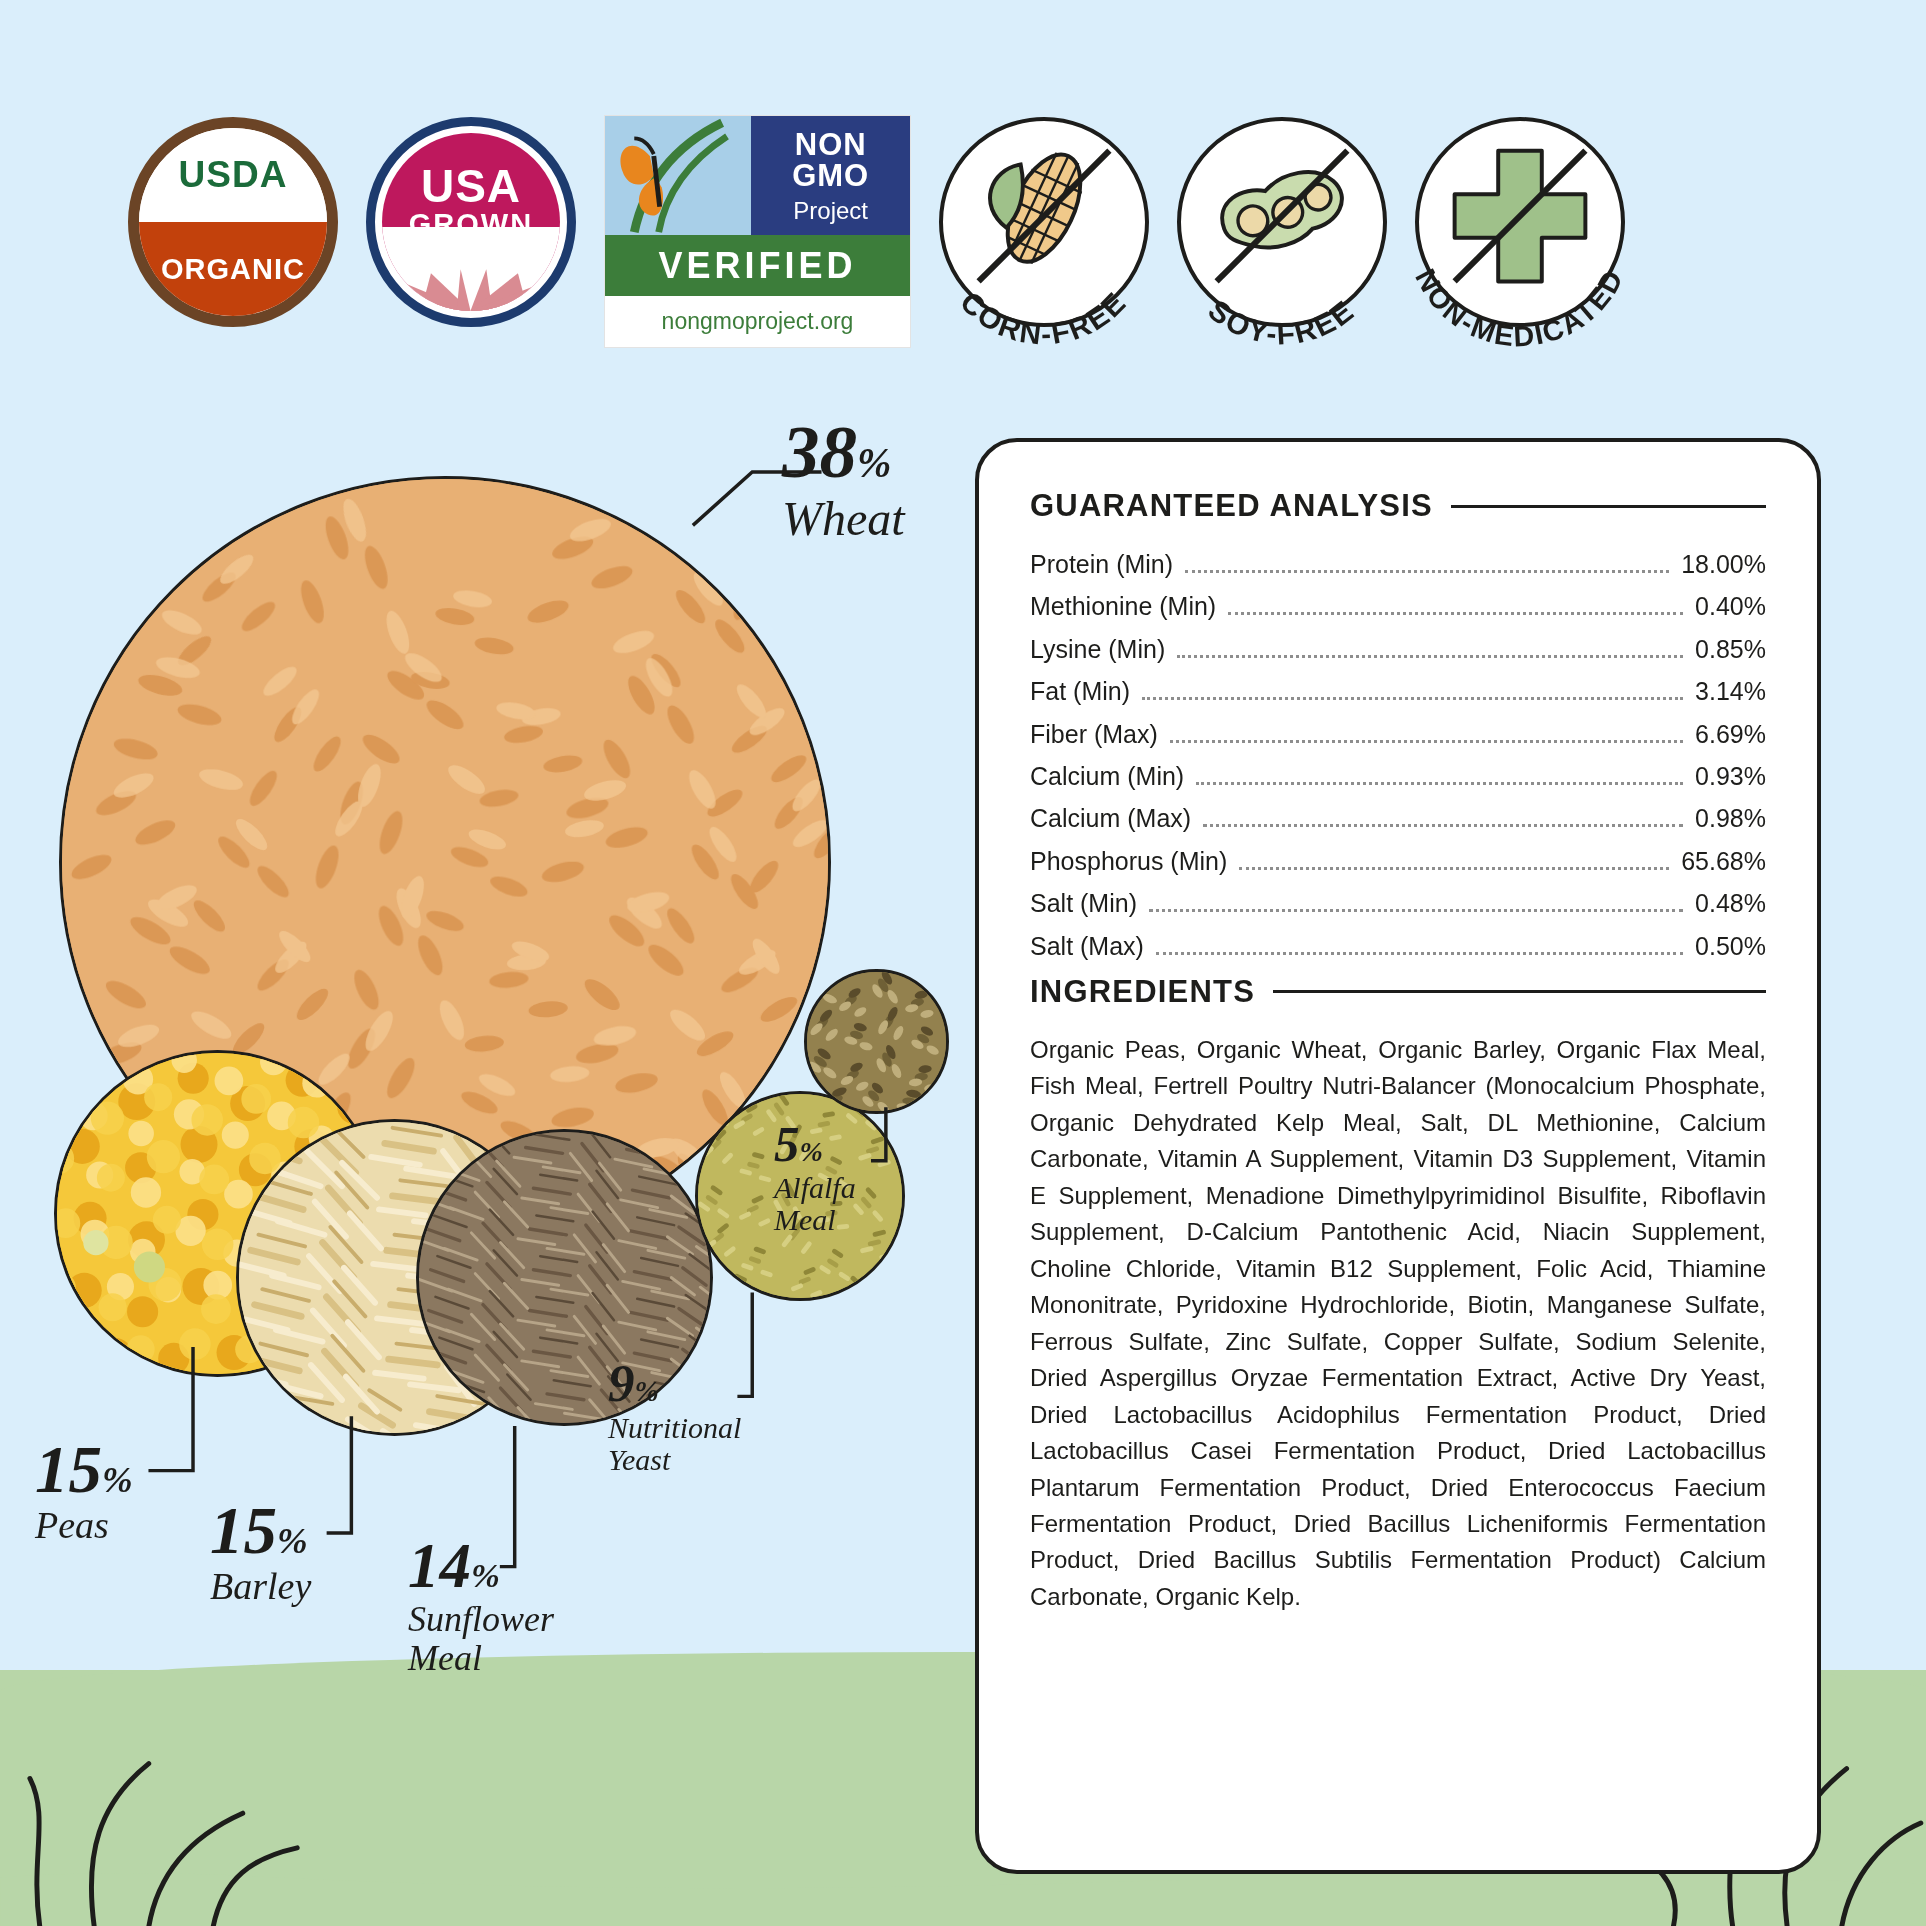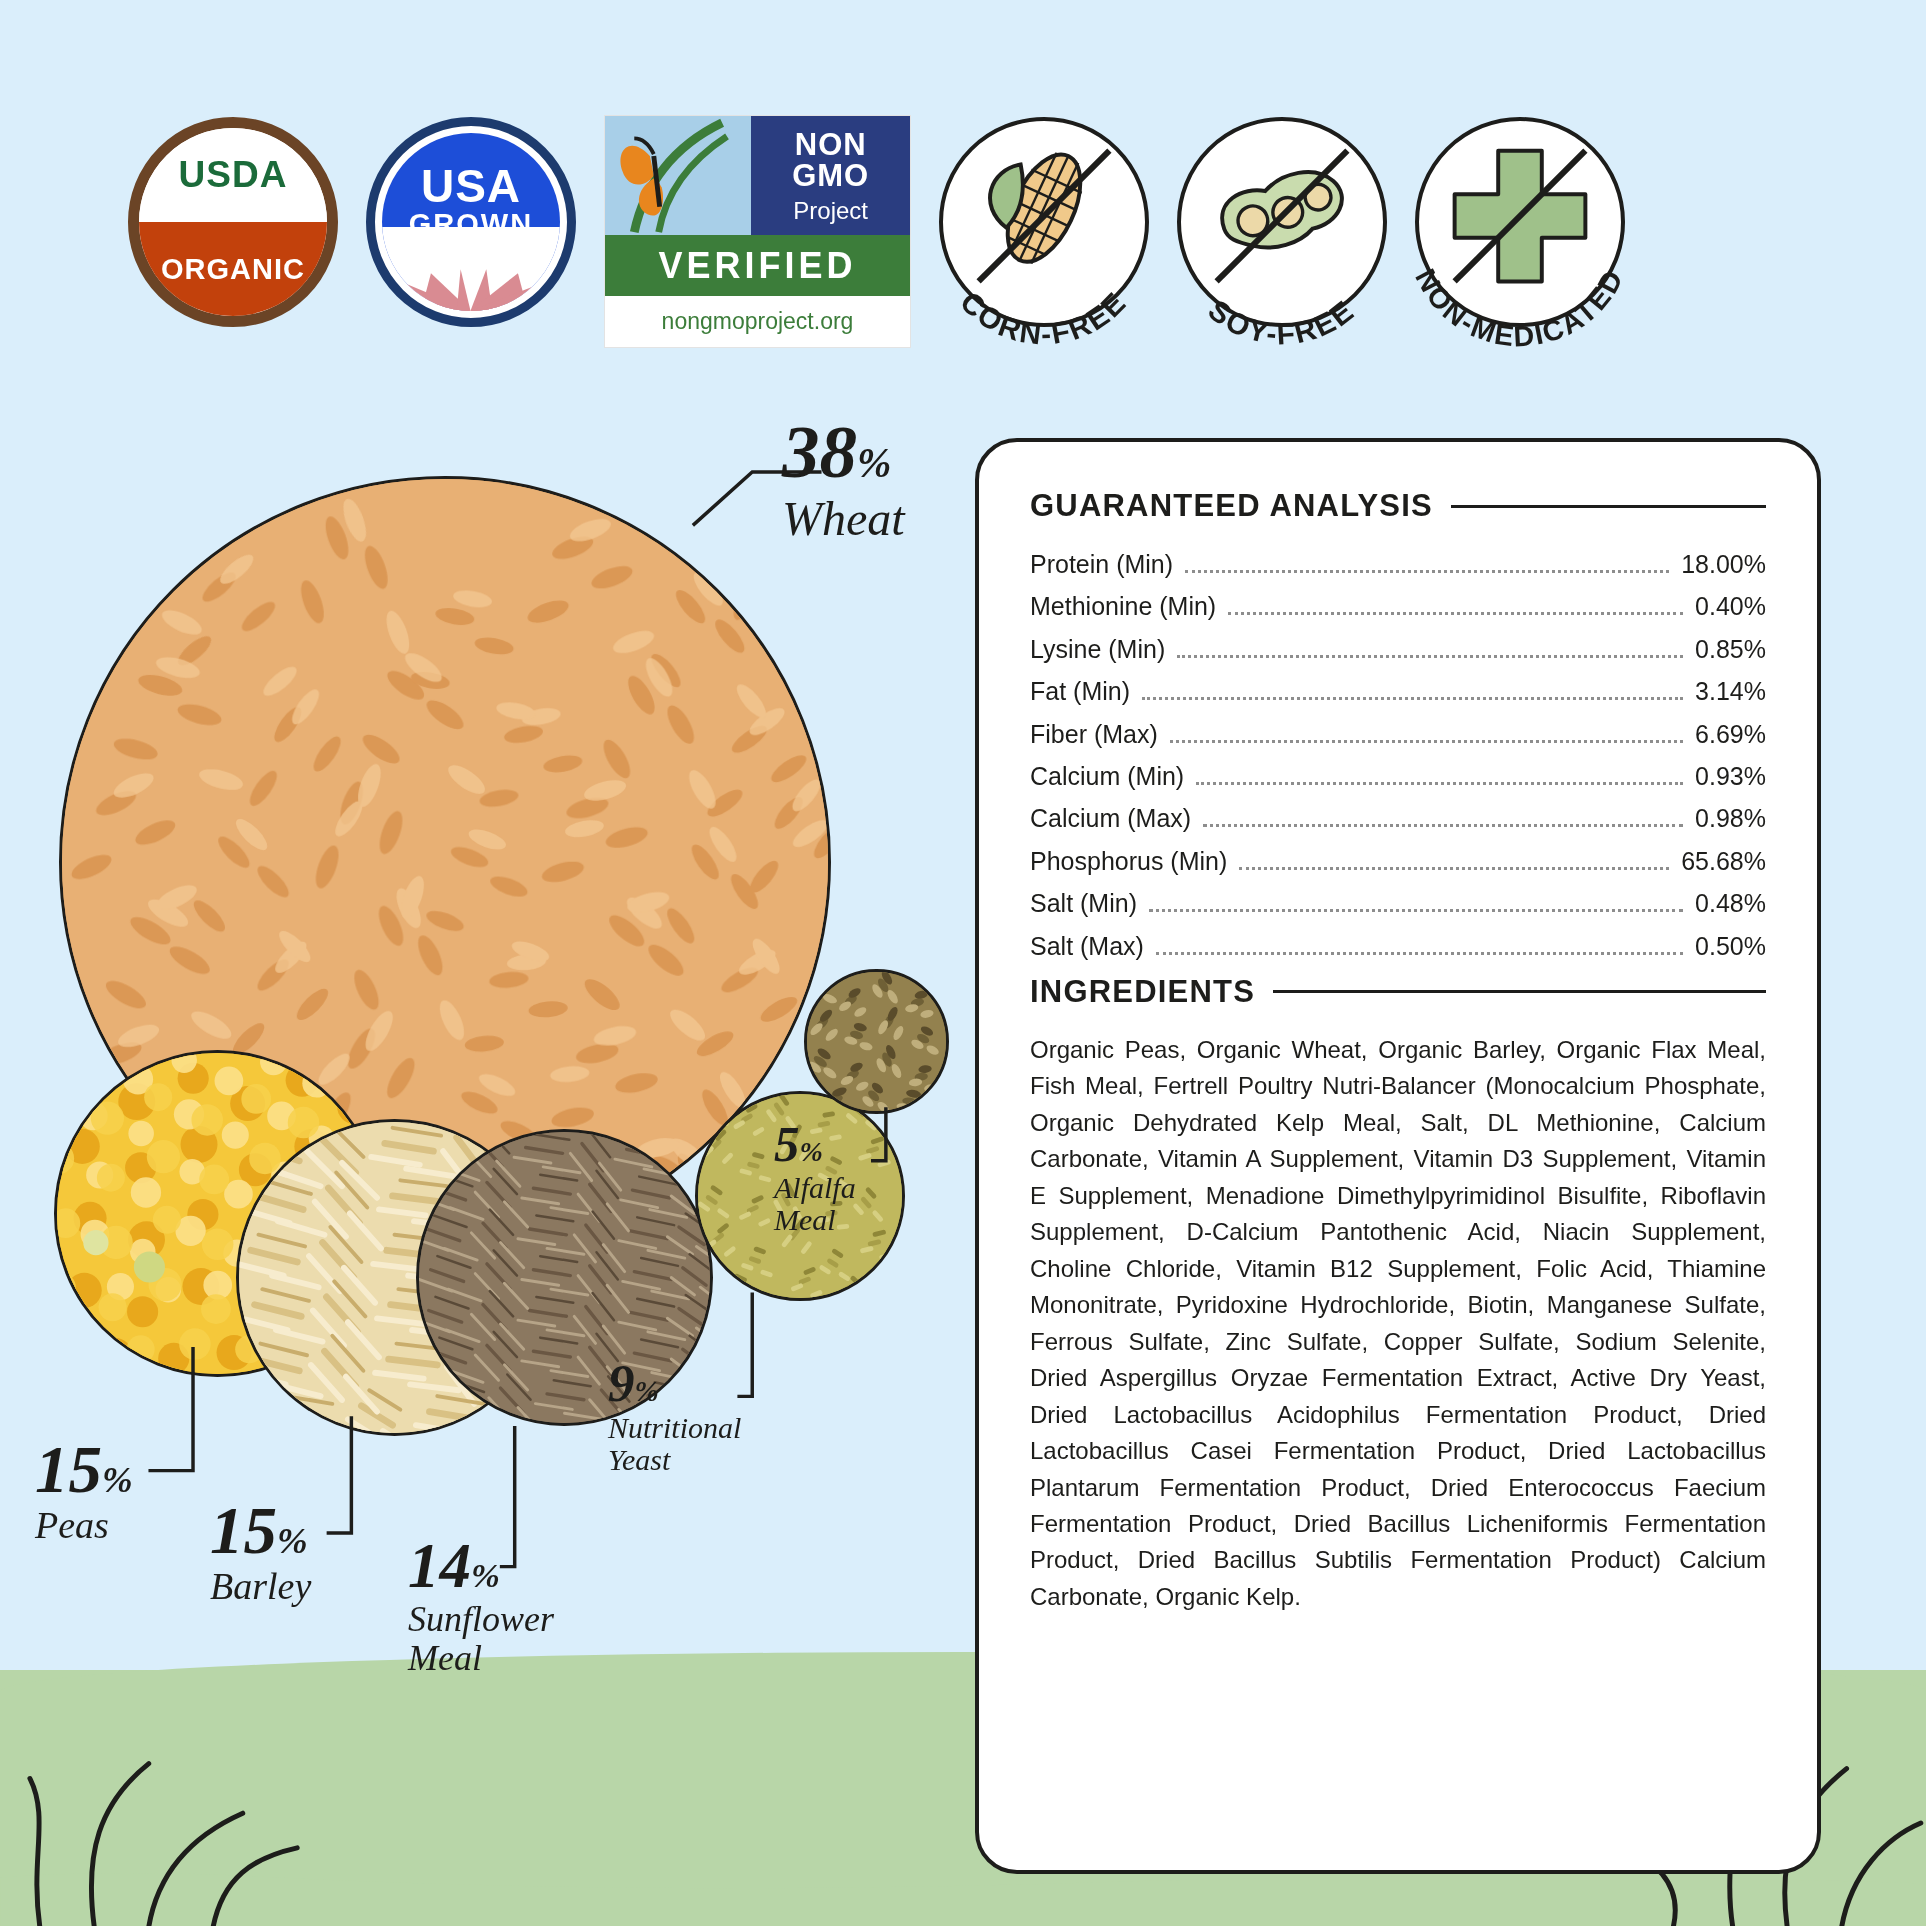--- a/index.html
+++ b/index.html
@@ -108,21 +108,21 @@
     background: #ffffff;
     border: 9px solid #1d3b6e;
     box-sizing: border-box;
     overflow: hidden;
     position: relative;
   }
   .usagrown .disc {
     position: absolute;
     inset: 7px;
     border-radius: 50%;
-    background: #1d4ed8;
+    background: #be185d;
     overflow: hidden;
   }
   .usagrown .white-half {
     position: absolute;
     left: 0;
     bottom: 0;
     width: 100%;
     height: 47%;
     background: #ffffff;
   }

